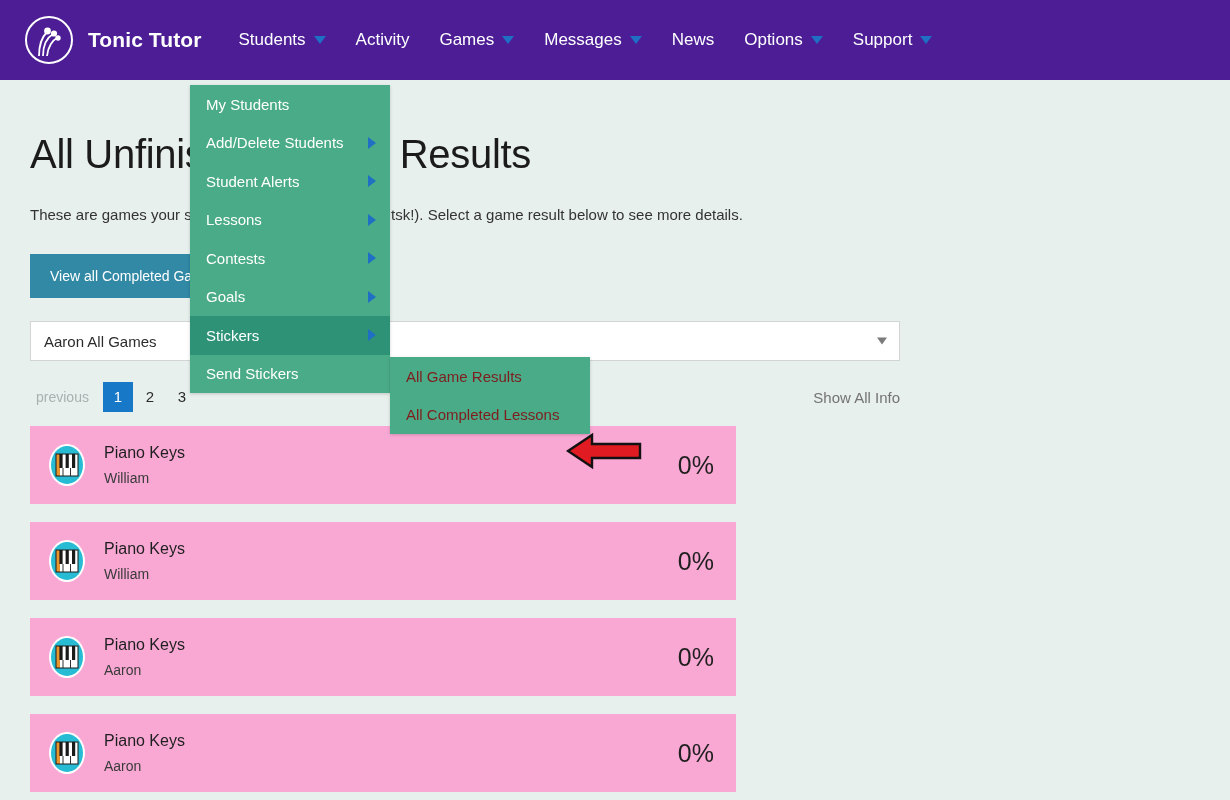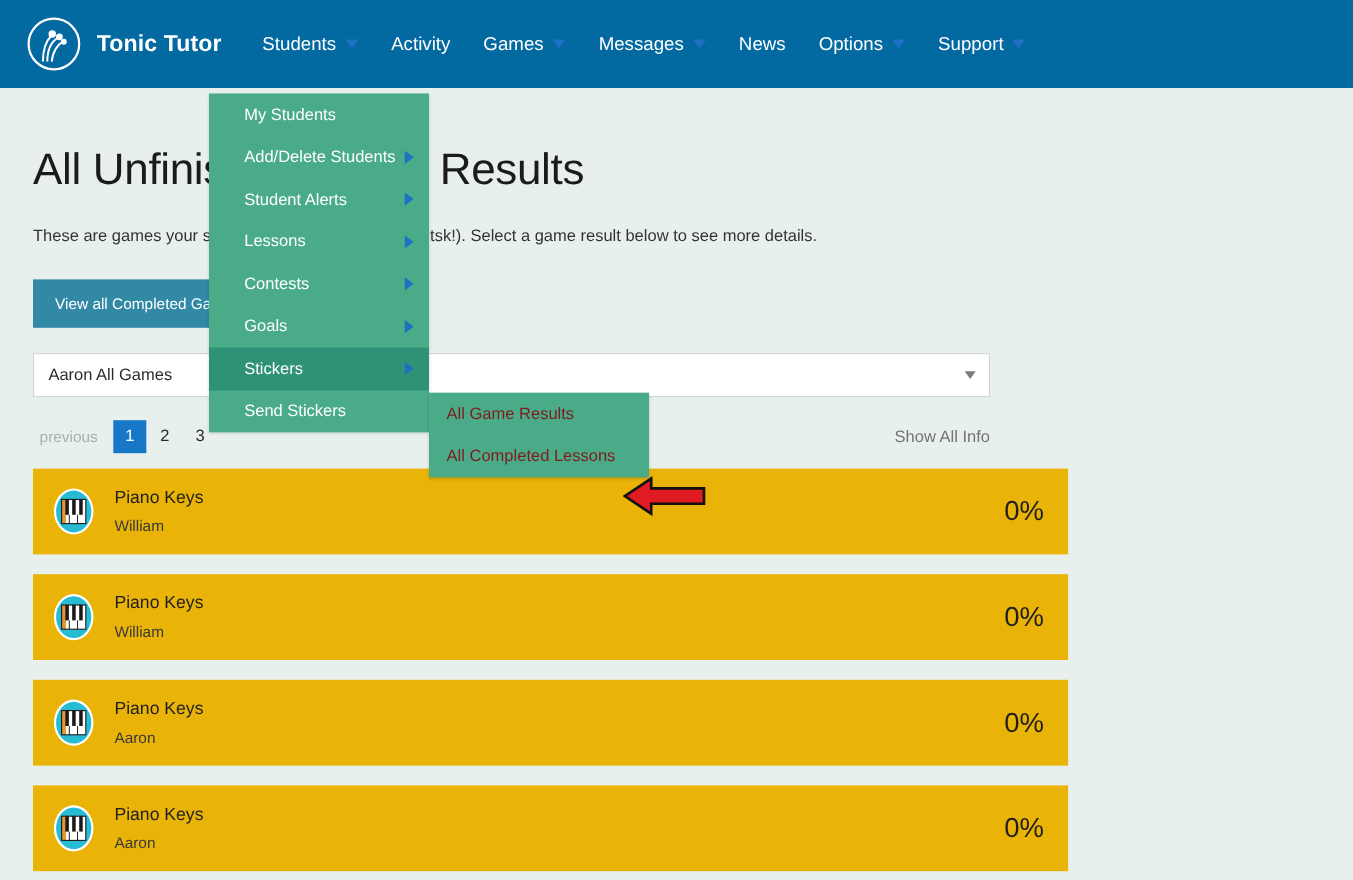--- a/index.html
+++ b/index.html
@@ -13,21 +13,21 @@
   body {
     font-family: "Liberation Sans", sans-serif;
     background: #e8f0ee;
     position: relative;
   }
 
   
   .navbar {
     position: relative;
     height: 80px;
-    background: #0369a1;
+    background: #4c1d95;
     display: flex;
     align-items: center;
     padding: 0 22px;
     z-index: 30;
   }
 
   .brand-wrap {
     display: flex;
     align-items: center;
     margin-right: 22px;
@@ -193,23 +193,23 @@
     font-size: 15px;
     cursor: pointer;
   }
 
   
   .results-list {
     margin-top: 14px;
   }
 
   .result-row {
-    width: 941px;
+    width: 706px;
     height: 78px;
-    background: #eab308;
+    background: #f9a8d4;
     display: flex;
     align-items: center;
     margin-bottom: 18px;
     padding: 0 22px 0 18px;
     cursor: pointer;
   }
 
   .piano-icon {
     width: 38px;
     height: 44px;
@@ -245,21 +245,21 @@
     background: #4aab88;
     z-index: 40;
     box-shadow: 0 1px 3px rgba(0,0,0,0.18);
   }
 
   .menu-item {
     position: relative;
     height: 38.5px;
     display: flex;
     align-items: center;
-    padding: 0 32px;
+    padding: 0 16px;
     color: #ffffff;
     font-size: 15px;
     cursor: pointer;
     white-space: nowrap;
   }
 
   .menu-item.active { background: #2e9277; }
 
   .menu-item .sub-caret {
     position: absolute;

